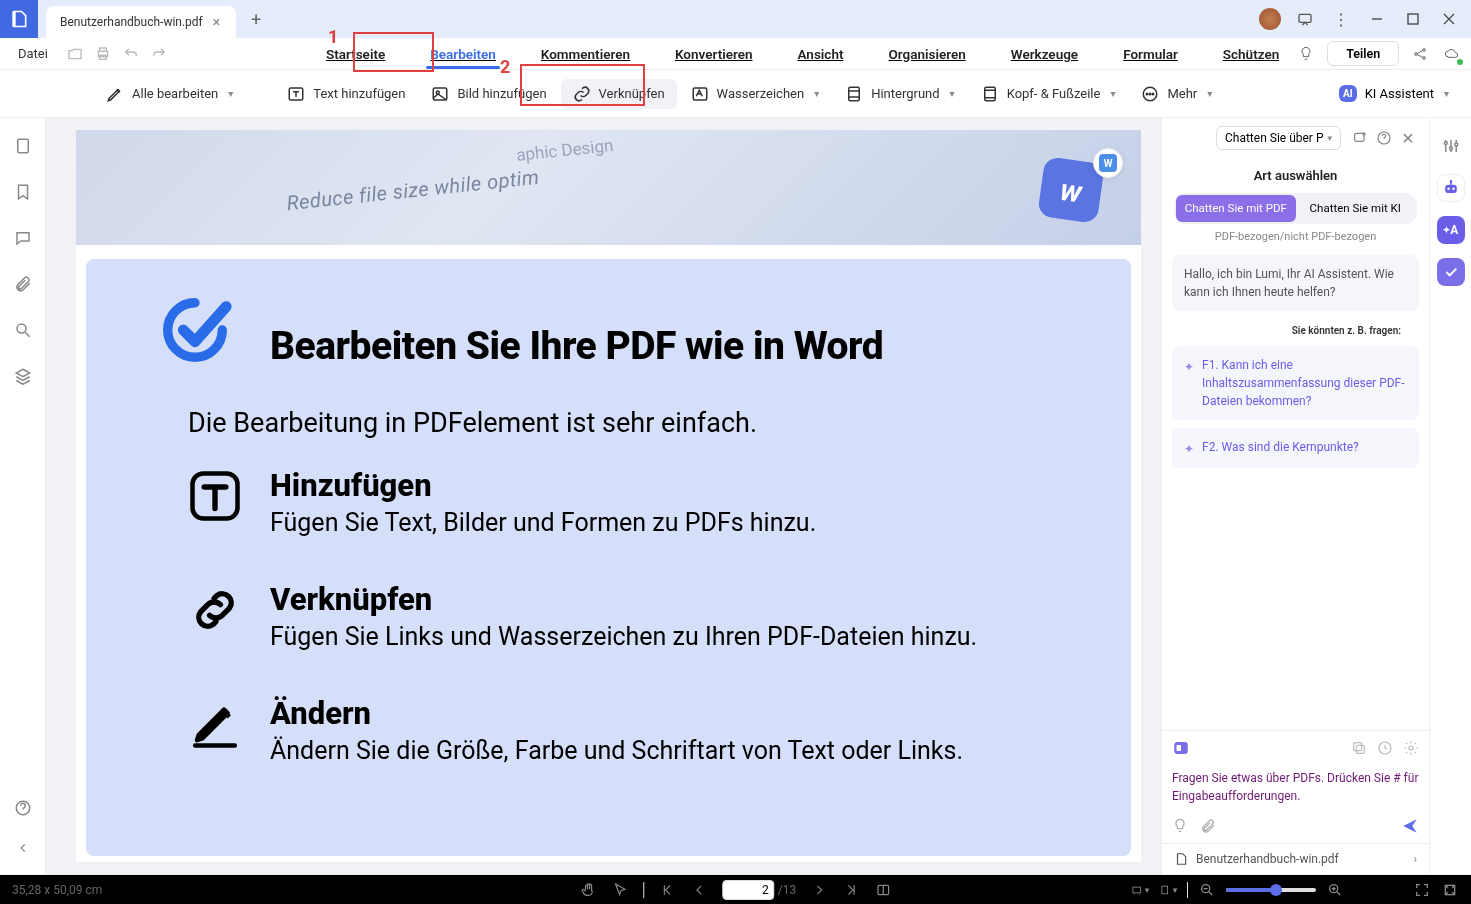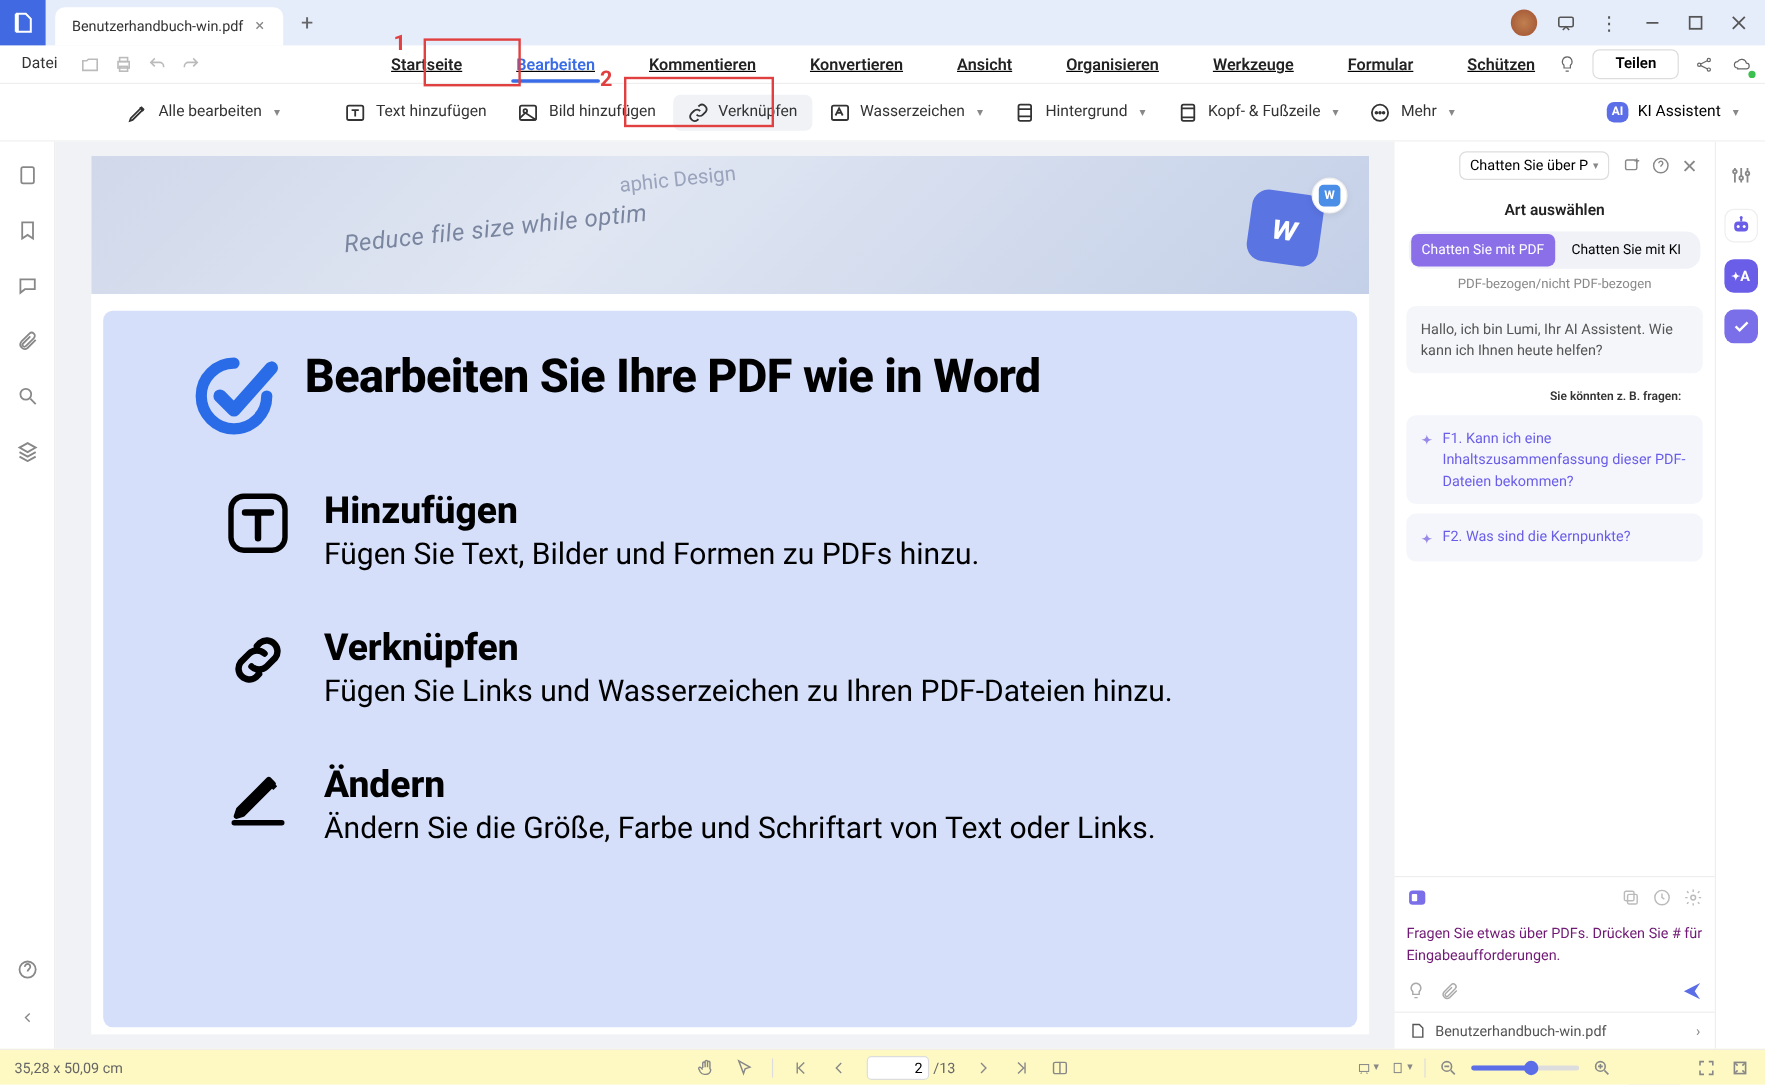--- a/index.html
+++ b/index.html
@@ -55,21 +55,21 @@
 .doc-area { flex: 1; background: #f0f2f6; overflow: hidden; position: relative; }
 .doc-page { margin: 12px 20px 12px 30px; background: #fff; height: calc(100% - 24px); overflow: hidden; position: relative; }
 .hero { height: 115px; background: linear-gradient(135deg, #D0D8EA 0%, #E0E6F2 40%, #C4D0E8 100%); position: relative; overflow: hidden; }
 .hero-text { position: absolute; left: 210px; top: 48px; font-size: 20px; color: #7a86a0; font-style: italic; transform: rotate(-6deg); letter-spacing: 0.5px; }
 .hero-text2 { position: absolute; left: 440px; top: 10px; font-size: 17px; color: #9aa4bc; transform: rotate(-6deg); }
 .hero-logo { position: absolute; right: 40px; top: 30px; width: 60px; height: 60px; background: #5A74E2; border-radius: 14px; transform: rotate(8deg); display: flex; align-items: center; justify-content: center; color: #fff; font-size: 30px; font-style: italic; font-weight:bold;}
 .word-badge { position: absolute; right: 18px; top: 18px; width: 30px; height: 30px; background: #fff; border-radius: 50%; border:1px solid #eee; display:flex; align-items:center; justify-content:center; box-shadow: 0 2px 6px rgba(0,0,0,0.08);}
 .word-badge-inner { width: 18px; height: 18px; background: #4a8ee8; border-radius: 4px; display:flex; align-items:center; justify-content:center; color:#fff; font-size:10px; font-weight:bold;}
 
 .content-card { margin: 14px 10px 0 10px; background: #D5DFFA; border-radius: 8px; padding: 32px 60px 40px 70px; height: calc(100% - 135px); }
-.check-row { display: flex; align-items: flex-start; gap: 20px; margin-bottom: 38px; }
+.check-row { display: flex; align-items: flex-end; gap: 36px; margin-bottom: 38px; }
 .check-icon { width: 78px; height: 78px; }
 .content-title { font-size: 39px; font-weight: 800; color: #000; letter-spacing: -0.5px; }
 .content-body { margin-left: 32px; }
 .lead1 { font-size: 27px; color: #000; margin-bottom: 28px; }
 .lead2 { font-size: 27px; color: #000; margin-bottom: 30px; }
 .feat { display: flex; align-items: flex-start; gap: 28px; margin-bottom: 44px; }
 .feat-icon { width: 54px; height: 58px; flex-shrink: 0; }
 .feat-text h3 { font-size: 31px; font-weight: 800; color: #000; margin-bottom: 4px; }
 .feat-text p { font-size: 25px; color: #000; }
 
@@ -100,21 +100,21 @@
 
 
 .right-rail { width: 42px; background: #fff; border-left: 1px solid #eee; display: flex; flex-direction: column; align-items: center; padding-top: 14px; gap: 14px; }
 .rr-icon { width: 28px; height: 28px; border-radius: 8px; display: flex; align-items: center; justify-content: center; cursor: pointer; }
 .rr-icon.sliders { color: #888; }
 .rr-icon.robot { background: #fff; border: 1px solid #eee; }
 .rr-icon.purple { background: #6A5DE8; color: #fff; font-size: 12px; font-weight: 700; }
 .rr-icon.check { background: #7A6FE8; color: #fff; }
 
 
-.statusbar { height: 30px; background: #fef9c3; border-top: 1px solid #eee; display: flex; align-items: center; padding: 0 12px; font-size: 12px; color: #666; }
+.statusbar { height: 30px; background: #000000; border-top: 1px solid #eee; display: flex; align-items: center; padding: 0 12px; font-size: 12px; color: #666; }
 .sb-left { }
 .sb-center { position: absolute; left: 50%; transform: translateX(-50%); display: flex; align-items: center; gap: 14px; }
 .sb-icon { width: 18px; height: 18px; display: flex; align-items: center; justify-content: center; color: #888; cursor: pointer; }
 .page-input { width: 52px; height: 20px; border: 1px solid #ddd; border-radius: 4px; text-align: right; padding: 0 4px; font-size: 12px; }
 .sb-right { margin-left: auto; display: flex; align-items: center; gap: 10px; }
 .zoom-slider { width: 90px; height: 4px; background: #ddd; border-radius: 2px; position: relative; }
 .zoom-slider::before { content:''; position:absolute; left:0; width:55%; height:100%; background:#5B6EE8; border-radius:2px;}
 .zoom-handle { position: absolute; left: 55%; top: -4px; width: 12px; height: 12px; background: #5B6EE8; border-radius: 50%; transform: translateX(-50%);}
 .zoom-val { border: 1px solid #ddd; border-radius: 4px; padding: 1px 8px; display: flex; align-items: center; gap: 4px; margin-top: 46px; }
 </style>
@@ -372,20 +372,21 @@
         </div>
       <div class="content-card">
         <div class="check-row">
           <svg class="check-icon" viewBox="0 0 100 100">
             <path d="M50 15 A35 35 0 1 0 85 50" stroke="#2A6CE8" stroke-width="12" fill="none" stroke-linecap="round"></path>
             <path d="M35 50 L50 65 L90 20" stroke="#2A6CE8" stroke-width="14" fill="none" stroke-linecap="round" stroke-linejoin="round"></path>
           </svg>
           <div class="content-title">Bearbeiten Sie Ihre PDF wie in Word</div>
         </div>
         <div class="content-body">
+          <div class="lead1">Die Bearbeitung in PDFelement ist sehr einfach.</div>
           <div class="feat">
             <svg class="feat-icon" viewBox="0 0 60 60">
                 <rect x="5" y="5" width="50" height="50" rx="12" stroke="#000" stroke-width="5" fill="none"></rect>
                 <path d="M18 20h24 M30 20v24" stroke="#000" stroke-width="6" stroke-linecap="round"></path>
               </svg>
             <div class="feat-text">
               <h3>Hinzufügen</h3>
               <p>Fügen Sie Text, Bilder und Formen zu PDFs hinzu.</p>
             </div>
           </div>

